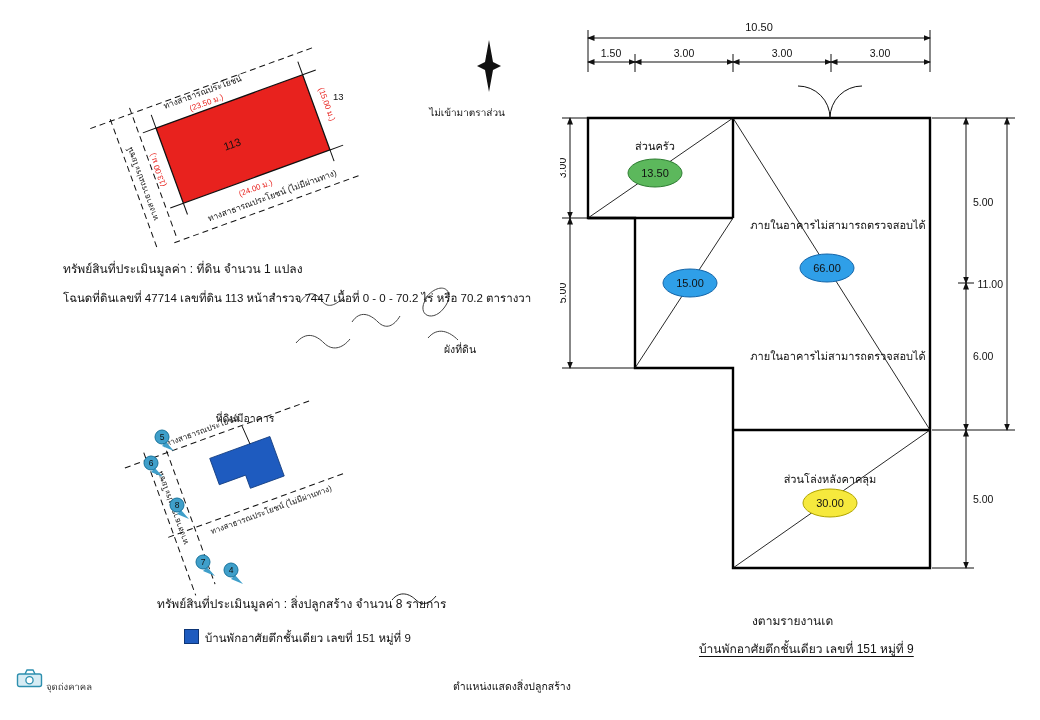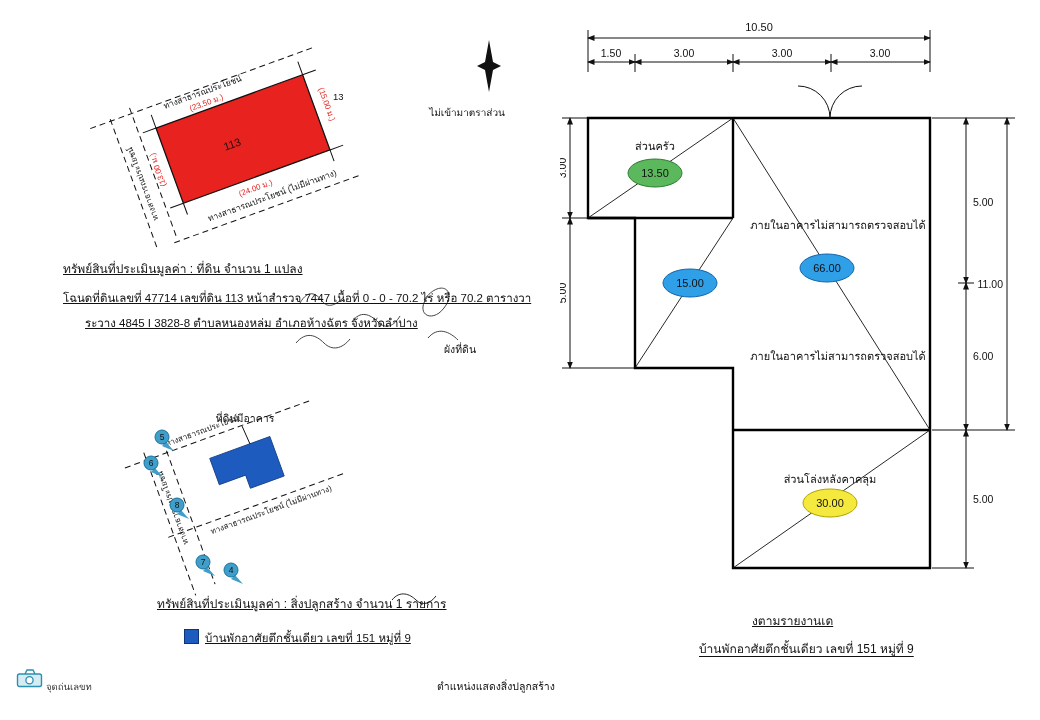--- a/index.html
+++ b/index.html
@@ -2,23 +2,23 @@
 <html><head>
 <meta charset="utf-8">
 <style>
   html,body{margin:0;padding:0;background:#888;}
   #canvas{
     position:relative;width:1040px;height:720px;background:#ffffff;
     font-family:"Liberation Sans","DejaVu Sans",sans-serif;color:#111;
     overflow:hidden;margin:0 auto;
   }
   .abs{position:absolute;white-space:nowrap;}
-  .t12{font-size:12px;text-decoration:underline;}
-  .t11{font-size:11.5px;text-decoration:underline;}
-  .t10{font-size:10.5px;}
+  .t12{font-size:12px;}
+  .t11{font-size:11.5px;}
+  .t10{font-size:10.5px;margin-left:16px;}
   .t9{font-size:9.5px;color:#333;}
   .underline{text-decoration:underline;text-underline-offset:3px;}
   .legend-box{position:absolute;width:13px;height:13px;background:#1e5bbf;border:1px solid #0d3576;}
   svg text{font-family:"Liberation Sans","DejaVu Sans",sans-serif;fill:#111;}
   svg .red{fill:#e8221e;}
   .thin{stroke:#111;stroke-width:1;fill:none;}
   .dash{stroke:#111;stroke-width:1;fill:none;stroke-dasharray:6 4;}
   .bold{stroke:#000;stroke-width:2.4;fill:none;}
   .dim{stroke:#111;stroke-width:1;fill:none;}
 </style>
@@ -73,21 +73,20 @@
       <path d="M296,343 c10,-12 20,-8 28,0 s18,6 26,-4"></path>
       <path d="M424,300 c16,-22 34,-10 20,8 c-12,16 -30,6 -16,-12"></path>
       <path d="M428,338 c10,-12 22,-6 30,2"></path>
     </g>
 
     <text x="460" y="353" font-size="10.5" text-anchor="middle">ผังที่ดิน</text>
   </svg>
 
   <div class="abs t12" style="left:63px;top:259px">ทรัพย์สินที่ประเมินมูลค่า : ที่ดิน จำนวน 1 แปลง</div>
   <div class="abs t11" style="left:63px;top:289px">โฉนดที่ดินเลขที่ 47714  เลขที่ดิน 113  หน้าสำรวจ 7447  เนื้อที่ 0 - 0 - 70.2  ไร่ หรือ 70.2  ตารางวา</div>
-  <div class="abs t11" style="left:85px;top:314px">ระวาง  4845 I 3828-8  ตำบลหนองหล่ม  อำเภอห้างฉัตร  จังหวัดลำปาง</div>
 
   <svg class="abs" style="left:0;top:380px" width="560" height="320" viewBox="0 0 560 320">
 
     <g transform="translate(248,90) rotate(-20)">
       <line class="dash" x1="-115" y1="-44" x2="85" y2="-44"></line>
       <line class="dash" x1="-70" y1="-56" x2="-70" y2="96"></line>
       <line class="dash" x1="-92" y1="-52" x2="-92" y2="100"></line>
       <line class="dash" x1="-98" y1="36" x2="92" y2="36"></line>
 
       <text x="-30" y="-50" font-size="8" text-anchor="middle">ทางสาธารณประโยชน์</text>
@@ -124,31 +123,31 @@
       <g transform="translate(231,190)">
         <polygon points="4,5 12,14 0,9" fill="#3f9fca"></polygon>
         <circle r="7" fill="#3f9fca" stroke="#17739c"></circle>
         <text y="3" font-size="8.5" fill="#ffffff" text-anchor="middle">4</text>
       </g>
     </g>
 
     <path d="M392,220 c8,-10 18,-6 24,0 s14,4 20,-4" stroke="#222" stroke-width="1" fill="none"></path>
   </svg>
 
-  <div class="abs t12" style="left:157px;top:594px">ทรัพย์สินที่ประเมินมูลค่า : สิ่งปลูกสร้าง จำนวน 1 รายการ</div>
+  <div class="abs t12" style="left:157px;top:594px">ทรัพย์สินที่ประเมินมูลค่า : สิ่งปลูกสร้าง จำนวน 8 รายการ</div>
   <div class="legend-box" style="left:184px;top:629px"></div>
   <div class="abs t11" style="left:205px;top:629px">บ้านพักอาศัยตึกชั้นเดียว เลขที่ 151 หมู่ที่ 9</div>
   <div class="abs t10" style="left:437px;top:678px">ตำแหน่งแสดงสิ่งปลูกสร้าง</div>
 
   <svg class="abs" style="left:16px;top:668px" width="28" height="20" viewBox="0 0 28 20">
     <path d="M9,6 l2,-4 h6 l2,4" fill="none" stroke="#2d8fae" stroke-width="1.4"></path>
     <rect x="1.5" y="6" width="24" height="12.5" rx="2" fill="#d6ecf4" stroke="#2d8fae" stroke-width="1.4"></rect>
     <circle cx="13.5" cy="12.3" r="3.6" fill="#ffffff" stroke="#2d8fae" stroke-width="1.3"></circle>
   </svg>
-  <div class="abs t9" style="left:46px;top:679px">จุดถ่นเลขท</div>
+  <div class="abs t9" style="left:46px;top:679px">จุดถ่งคาคล</div>
 
   <svg class="abs" style="left:560px;top:0" width="480" height="720" viewBox="0 0 480 720">
     <defs>
       <marker id="arr" markerWidth="9" markerHeight="9" refX="6.5" refY="4" orient="auto-start-reverse">
         <path d="M0,1 L7.5,4 L0,7 Z" fill="#111"></path>
       </marker>
     </defs>
 
     <g>
       <line class="dim" x1="28" y1="38" x2="370" y2="38" marker-start="url(#arr)" marker-end="url(#arr)"></line>

